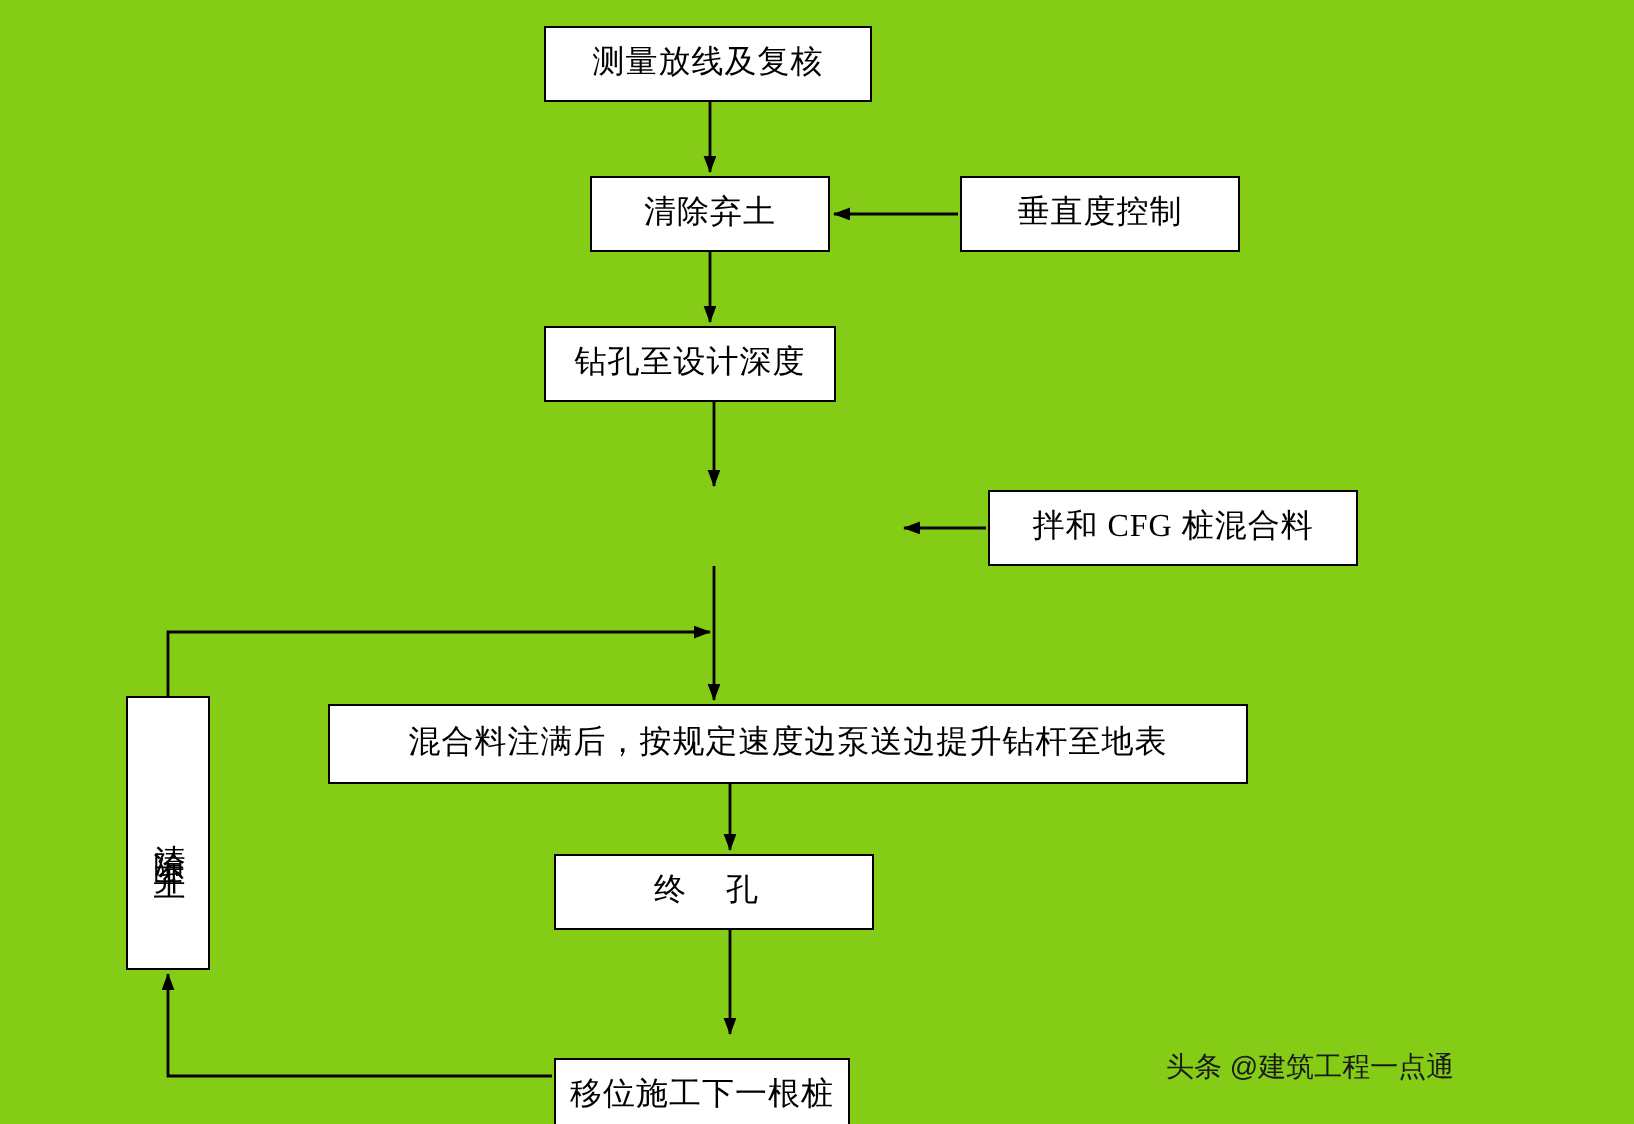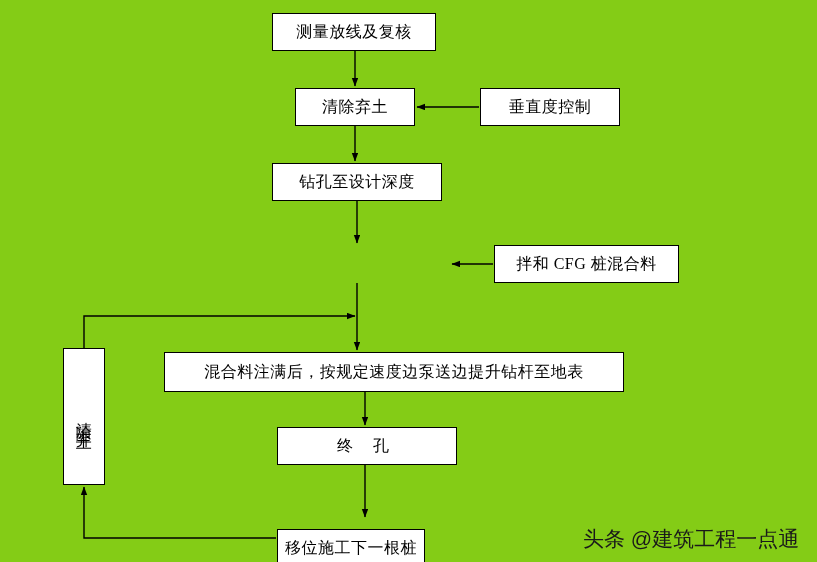--- a/index.html
+++ b/index.html
@@ -36,21 +36,21 @@
     writing-mode: vertical-rl;
     text-orientation: upright;
     letter-spacing: 4px;
     line-height: 1.1;
   }
   .node.wide-space {
     letter-spacing: 8px;
   }
   .watermark {
     position: absolute;
-    font-size: 21px;
+    font-size: 14px;
     color: #1a1a1a;
     font-family: "Liberation Sans", "DejaVu Sans", sans-serif;
     white-space: nowrap;
     letter-spacing: 0px;
   }
   svg.connectors {
     position: absolute;
     left: 0;
     top: 0;
     width: 817px;
@@ -96,34 +96,34 @@
   </div>
 
   <div class="node" style="left:295px; top:88px; width:120px; height:38px;">
     <span>清除弃土</span>
   </div>
 
   <div class="node" style="left:480px; top:88px; width:140px; height:38px;">
     <span>垂直度控制</span>
   </div>
 
-  <div class="node" style="left:272px; top:163px; width:170px; height:38px;">
+  <div class="node" style="left:272px; top:163px; width:146px; height:38px;">
     <span>钻孔至设计深度</span>
   </div>
 
 
   <div class="node" style="left:494px; top:245px; width:185px; height:38px;">
     <span>拌和 CFG 桩混合料</span>
   </div>
 
   <div class="node" style="left:164px; top:352px; width:460px; height:40px;">
     <span>混合料注满后，按规定速度边泵送边提升钻杆至地表</span>
   </div>
 
-  <div class="node wide-space" style="left:277px; top:427px; width:180px; height:38px;">
+  <div class="node wide-space" style="left:277px; top:427px; width:160px; height:38px;">
     <span>终  孔</span>
   </div>
 
   <div class="node" style="left:277px; top:529px; width:148px; height:38px;">
     <span>移位施工下一根桩</span>
   </div>
 
   <div class="node vertical" style="left:63px; top:348px; width:42px; height:137px;">
     <span>清除弃土</span>
   </div>

